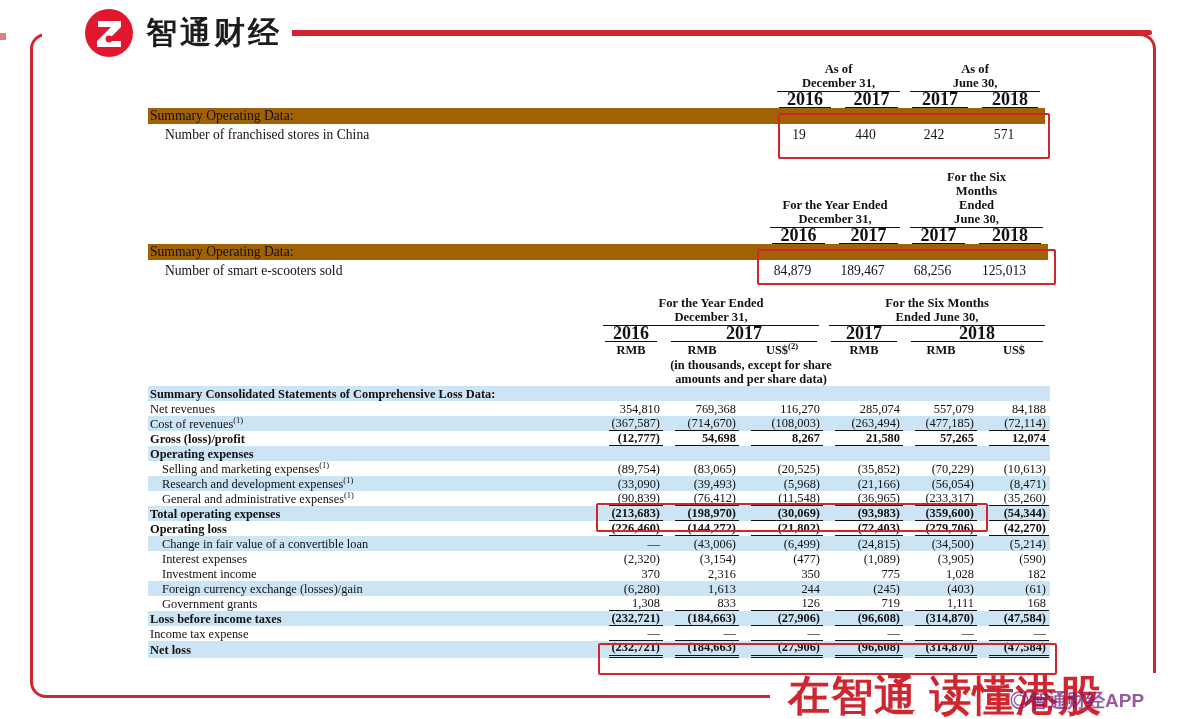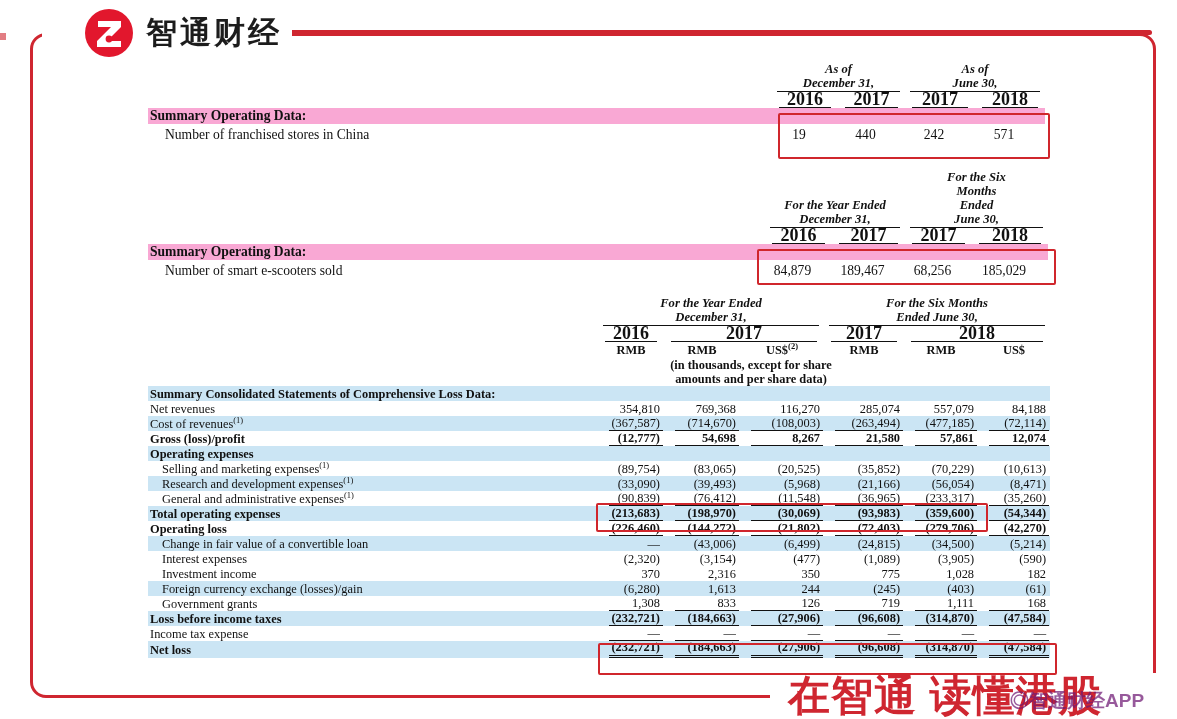--- a/index.html
+++ b/index.html
@@ -14,27 +14,27 @@
   #brand{position:absolute;left:84px;top:8px;height:50px;display:flex;align-items:center;z-index:4;background:#fff;padding-right:10px;}
   #brand svg{display:block;}
   #brand-name{font-family:"Liberation Sans", sans-serif;font-size:31px;font-weight:700;color:#1c1c1c;
               letter-spacing:3px;margin-left:12px;}
   #top-rule{position:absolute;left:288px;top:30px;width:864px;height:5px;background:#cf2630;border-radius:3px;}
   
   table{border-collapse:collapse;table-layout:fixed;position:absolute;}
   td{padding:0;vertical-align:bottom;}
   .pre{white-space:pre-line;}
   .gt{border-bottom:1.6px solid #111;margin:0 5px;padding-bottom:1px;text-align:center;
-      font-weight:bold;font-size:12.6px;line-height:14px;font-style:italic;}
+      font-weight:bold;font-size:12.6px;line-height:14px;}
   .yr{border-bottom:1.6px solid #111;margin:0 7px;padding-bottom:1px;text-align:center;
       font-weight:bold;font-size:18px;line-height:14px;}
   .cu{font-weight:bold;font-size:12.4px;text-align:center;height:15px;}
   sup{font-size:8.5px;line-height:0;vertical-align:super;}
   
-  .ot .secb{background:#f9a8d4;font-weight:bold;font-size:13.6px;height:16px;padding-left:2px;vertical-align:middle;}
+  .ot .secb{background:#a16207;font-weight:normal;font-size:13.6px;height:16px;padding-left:2px;vertical-align:middle;}
   .ot .lbl2{font-size:13.6px;padding-left:17px;height:19px;}
   .ot .val2{font-size:13.6px;text-align:center;padding-right:12px;height:19px;}
   .ot .yrrow td{height:16px;}
   
   .lt td{font-size:12.4px;line-height:13.5px;height:15px;}
   .lt .note{font-weight:bold;text-align:center;vertical-align:top;padding-top:2px;}
   .lt tbody .lbl{padding-left:2px;}
   .lt tbody .lbl.ind{padding-left:14px;}
   .lt tbody .b{font-weight:bold;}
   .lt tbody tr.band td{background:#cbe5f4;}
@@ -158,21 +158,21 @@
           </td>
     </tr>
     <tr>
       <td class="secb" colspan="5">Summary Operating Data:</td>
     </tr>
     <tr>
       <td class="lbl2">Number of smart e-scooters sold</td>
       <td class="val2">84,879</td>
       <td class="val2">189,467</td>
       <td class="val2">68,256</td>
-      <td class="val2">185,029</td>
+      <td class="val2">125,013</td>
     </tr>
   </tbody>
     </table>
 
   <table class="lt" style="left:148px;top:296px;width:902px;">
     <colgroup>
       <col style="width:450px">
         <col style="width:66px">
         <col style="width:76px">
         <col style="width:84px">
@@ -295,21 +295,21 @@
           <td class="val b">
             <span class="u-single">54,698</span>
           </td>
           <td class="val b">
             <span class="u-single">8,267</span>
           </td>
           <td class="val b">
             <span class="u-single">21,580</span>
           </td>
           <td class="val b">
-            <span class="u-single">57,861</span>
+            <span class="u-single">57,265</span>
           </td>
           <td class="val b">
             <span class="u-single">12,074</span>
           </td>
         </tr>
         <tr class="band">
           <td class="lbl b">Operating expenses</td>
           <td class="val">
             <span></span>
           </td>

